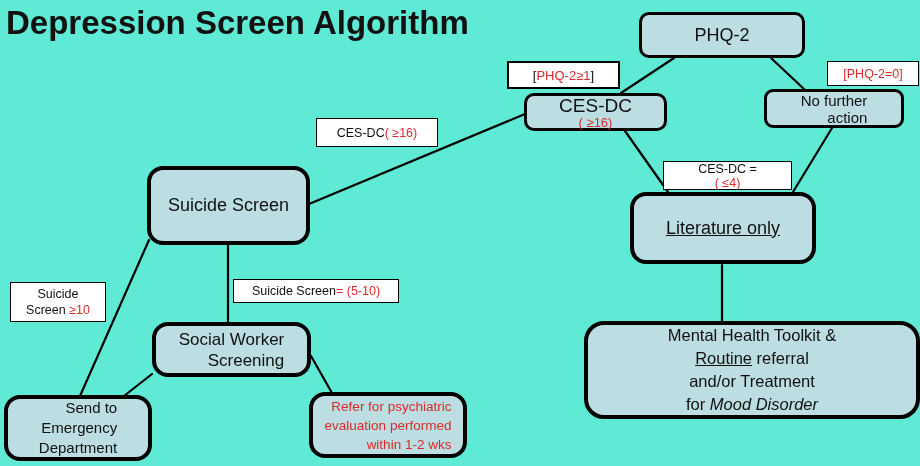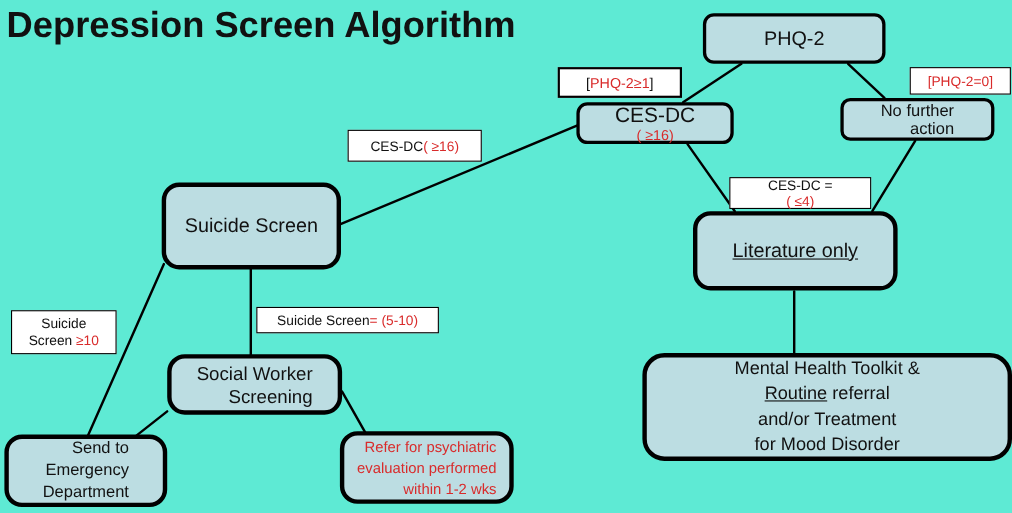--- a/index.html
+++ b/index.html
@@ -46,21 +46,21 @@
     background: #ffffff;
     border: 2px solid #000000;
     display: flex;
     align-items: center;
     justify-content: center;
     text-align: center;
     color: #111111;
     z-index: 3;
   }
   .red { color: #d92b2b; }
-  .it { }
+  .it { font-style: italic; }
   .u-it { text-decoration: underline; }
 
   
   #n-phq2       { left: 639px; top: 12px;  width: 166px; height: 46px; font-size: 18px; border-radius: 10px; }
   #n-cesdc      { left: 524px; top: 93px;  width: 143px; height: 38px; border-radius: 10px; line-height: 1.0; }
   #n-cesdc .big { font-size: 19px; }
   #n-cesdc .sub { font-size: 13px; margin-top: 1px; }
   #n-nofurther  { left: 764px; top: 89px;  width: 140px; height: 39px; font-size: 15px; line-height: 17px; border-radius: 9px; }
   #n-suicide    { left: 147px; top: 166px; width: 163px; height: 79px; font-size: 18px; }
   #n-literature { left: 630px; top: 192px; width: 186px; height: 72px; font-size: 18px; text-decoration: underline; }

